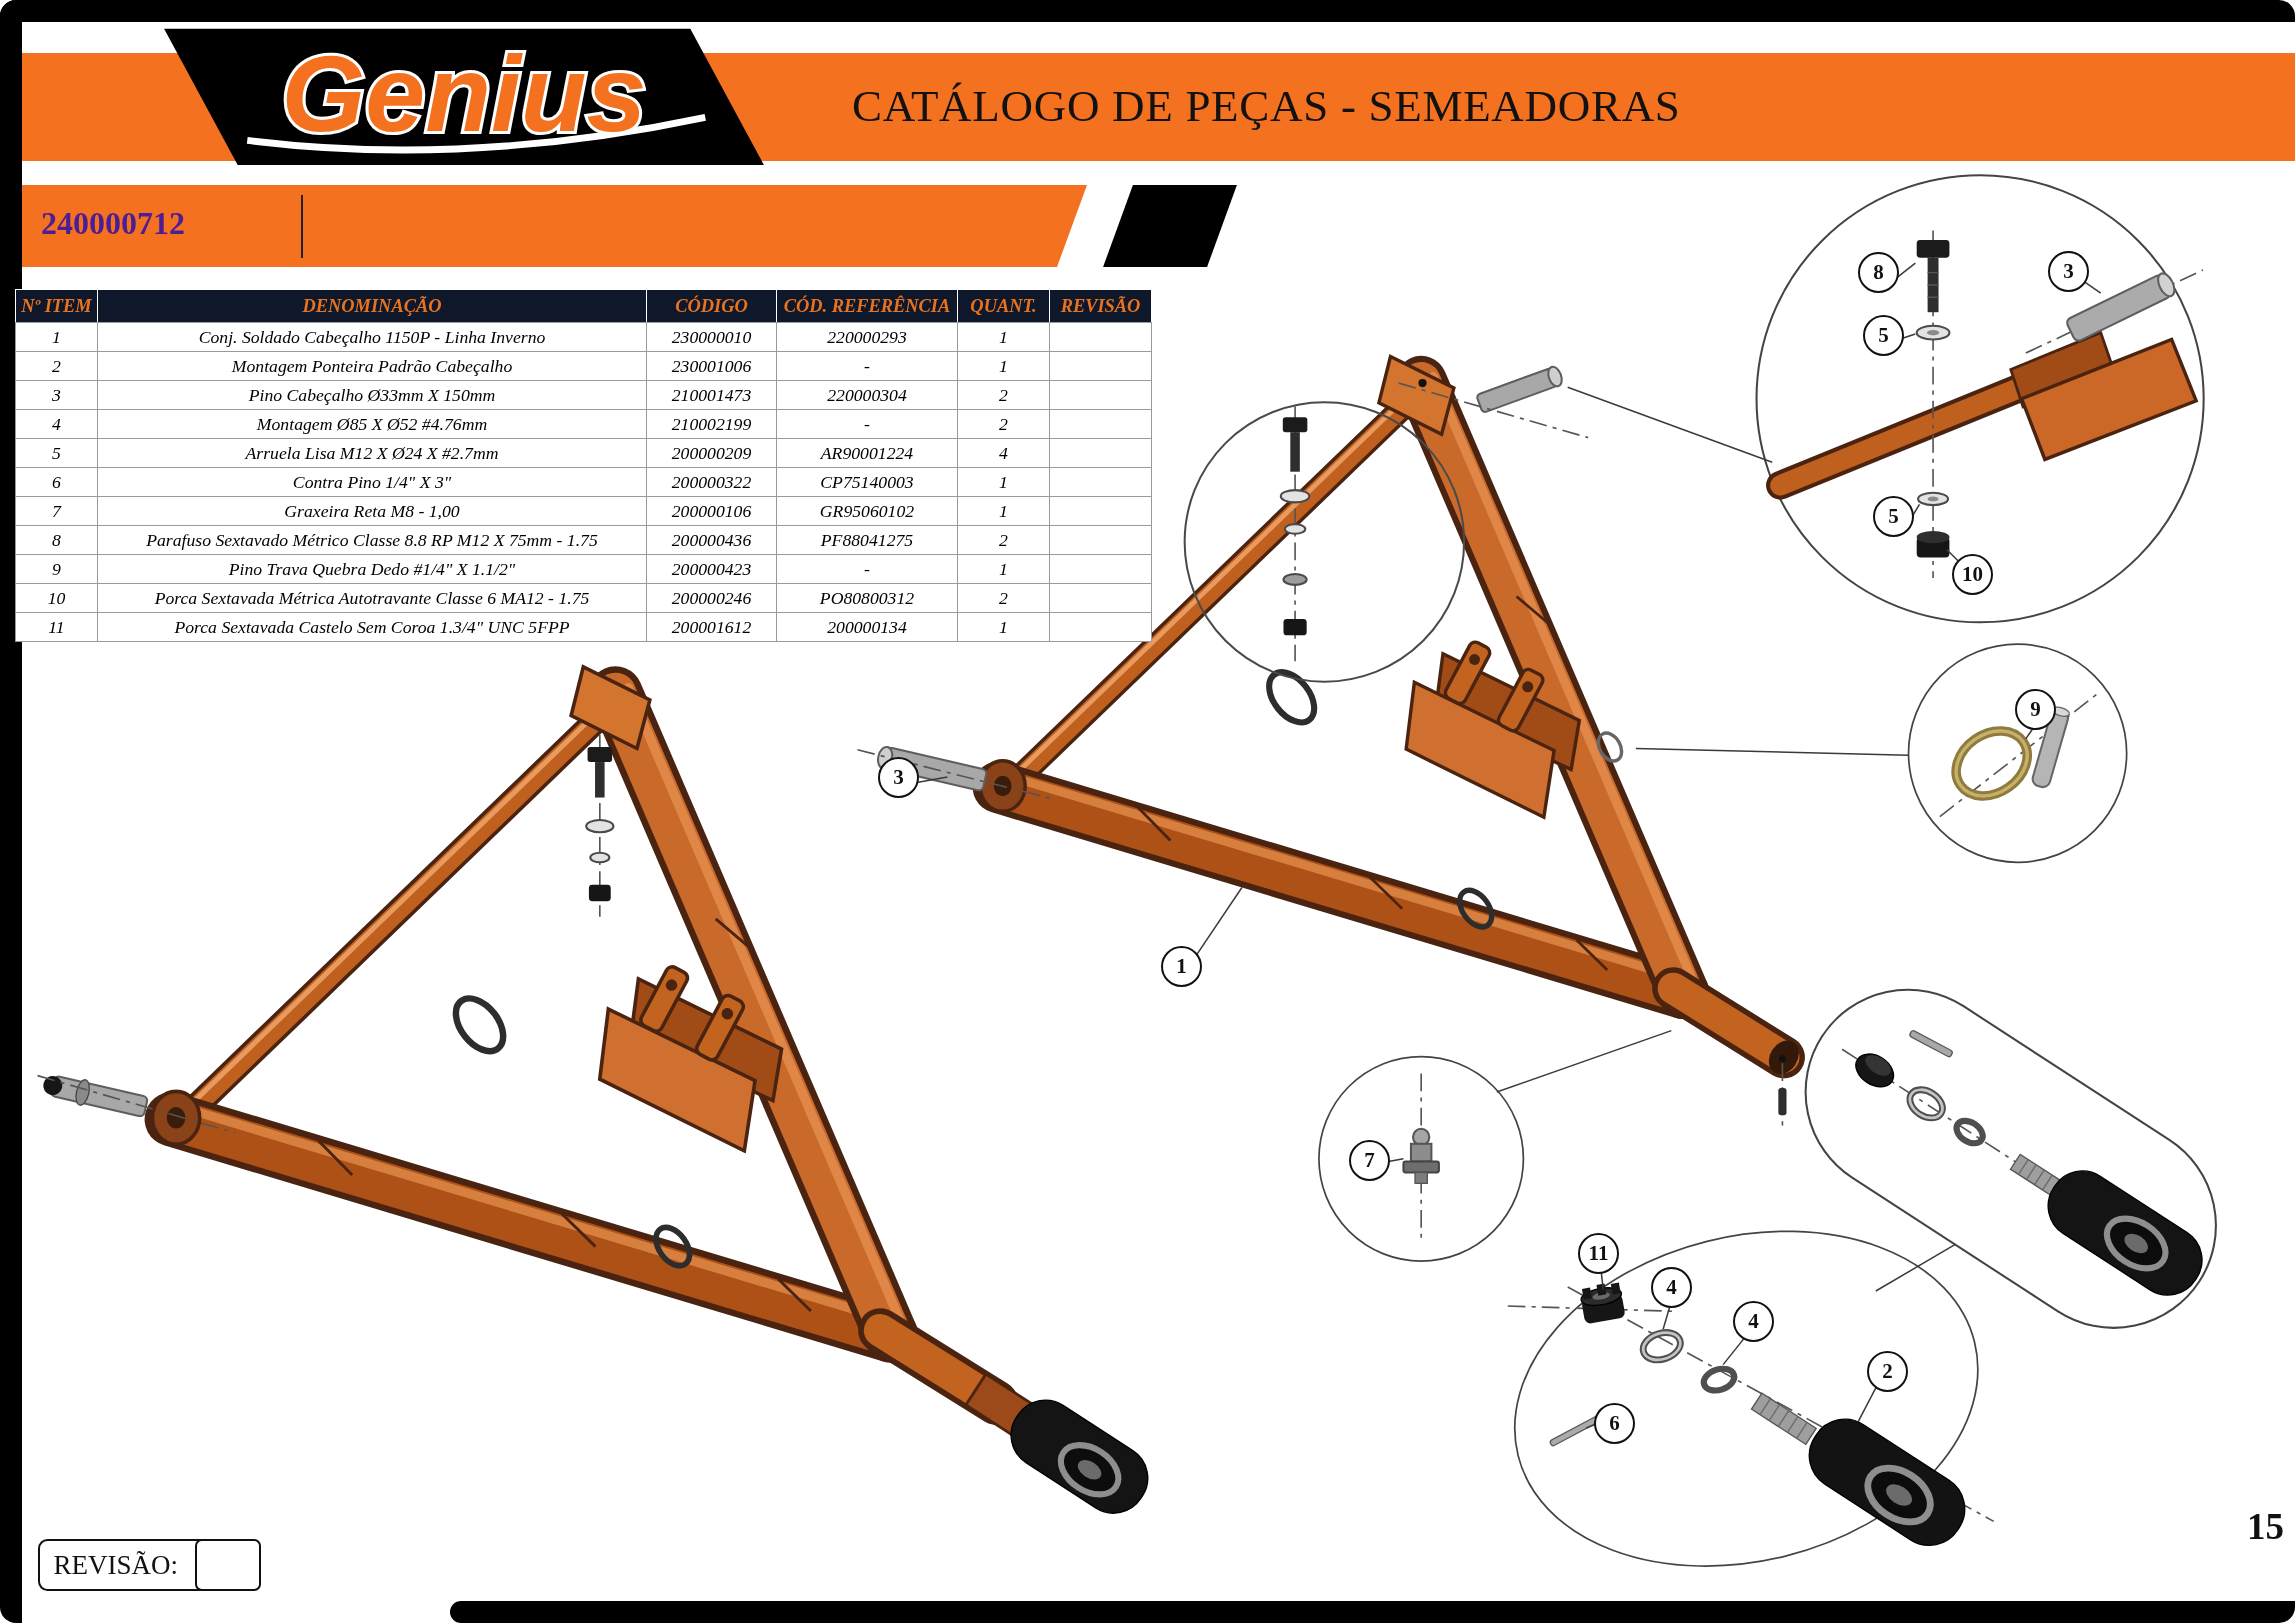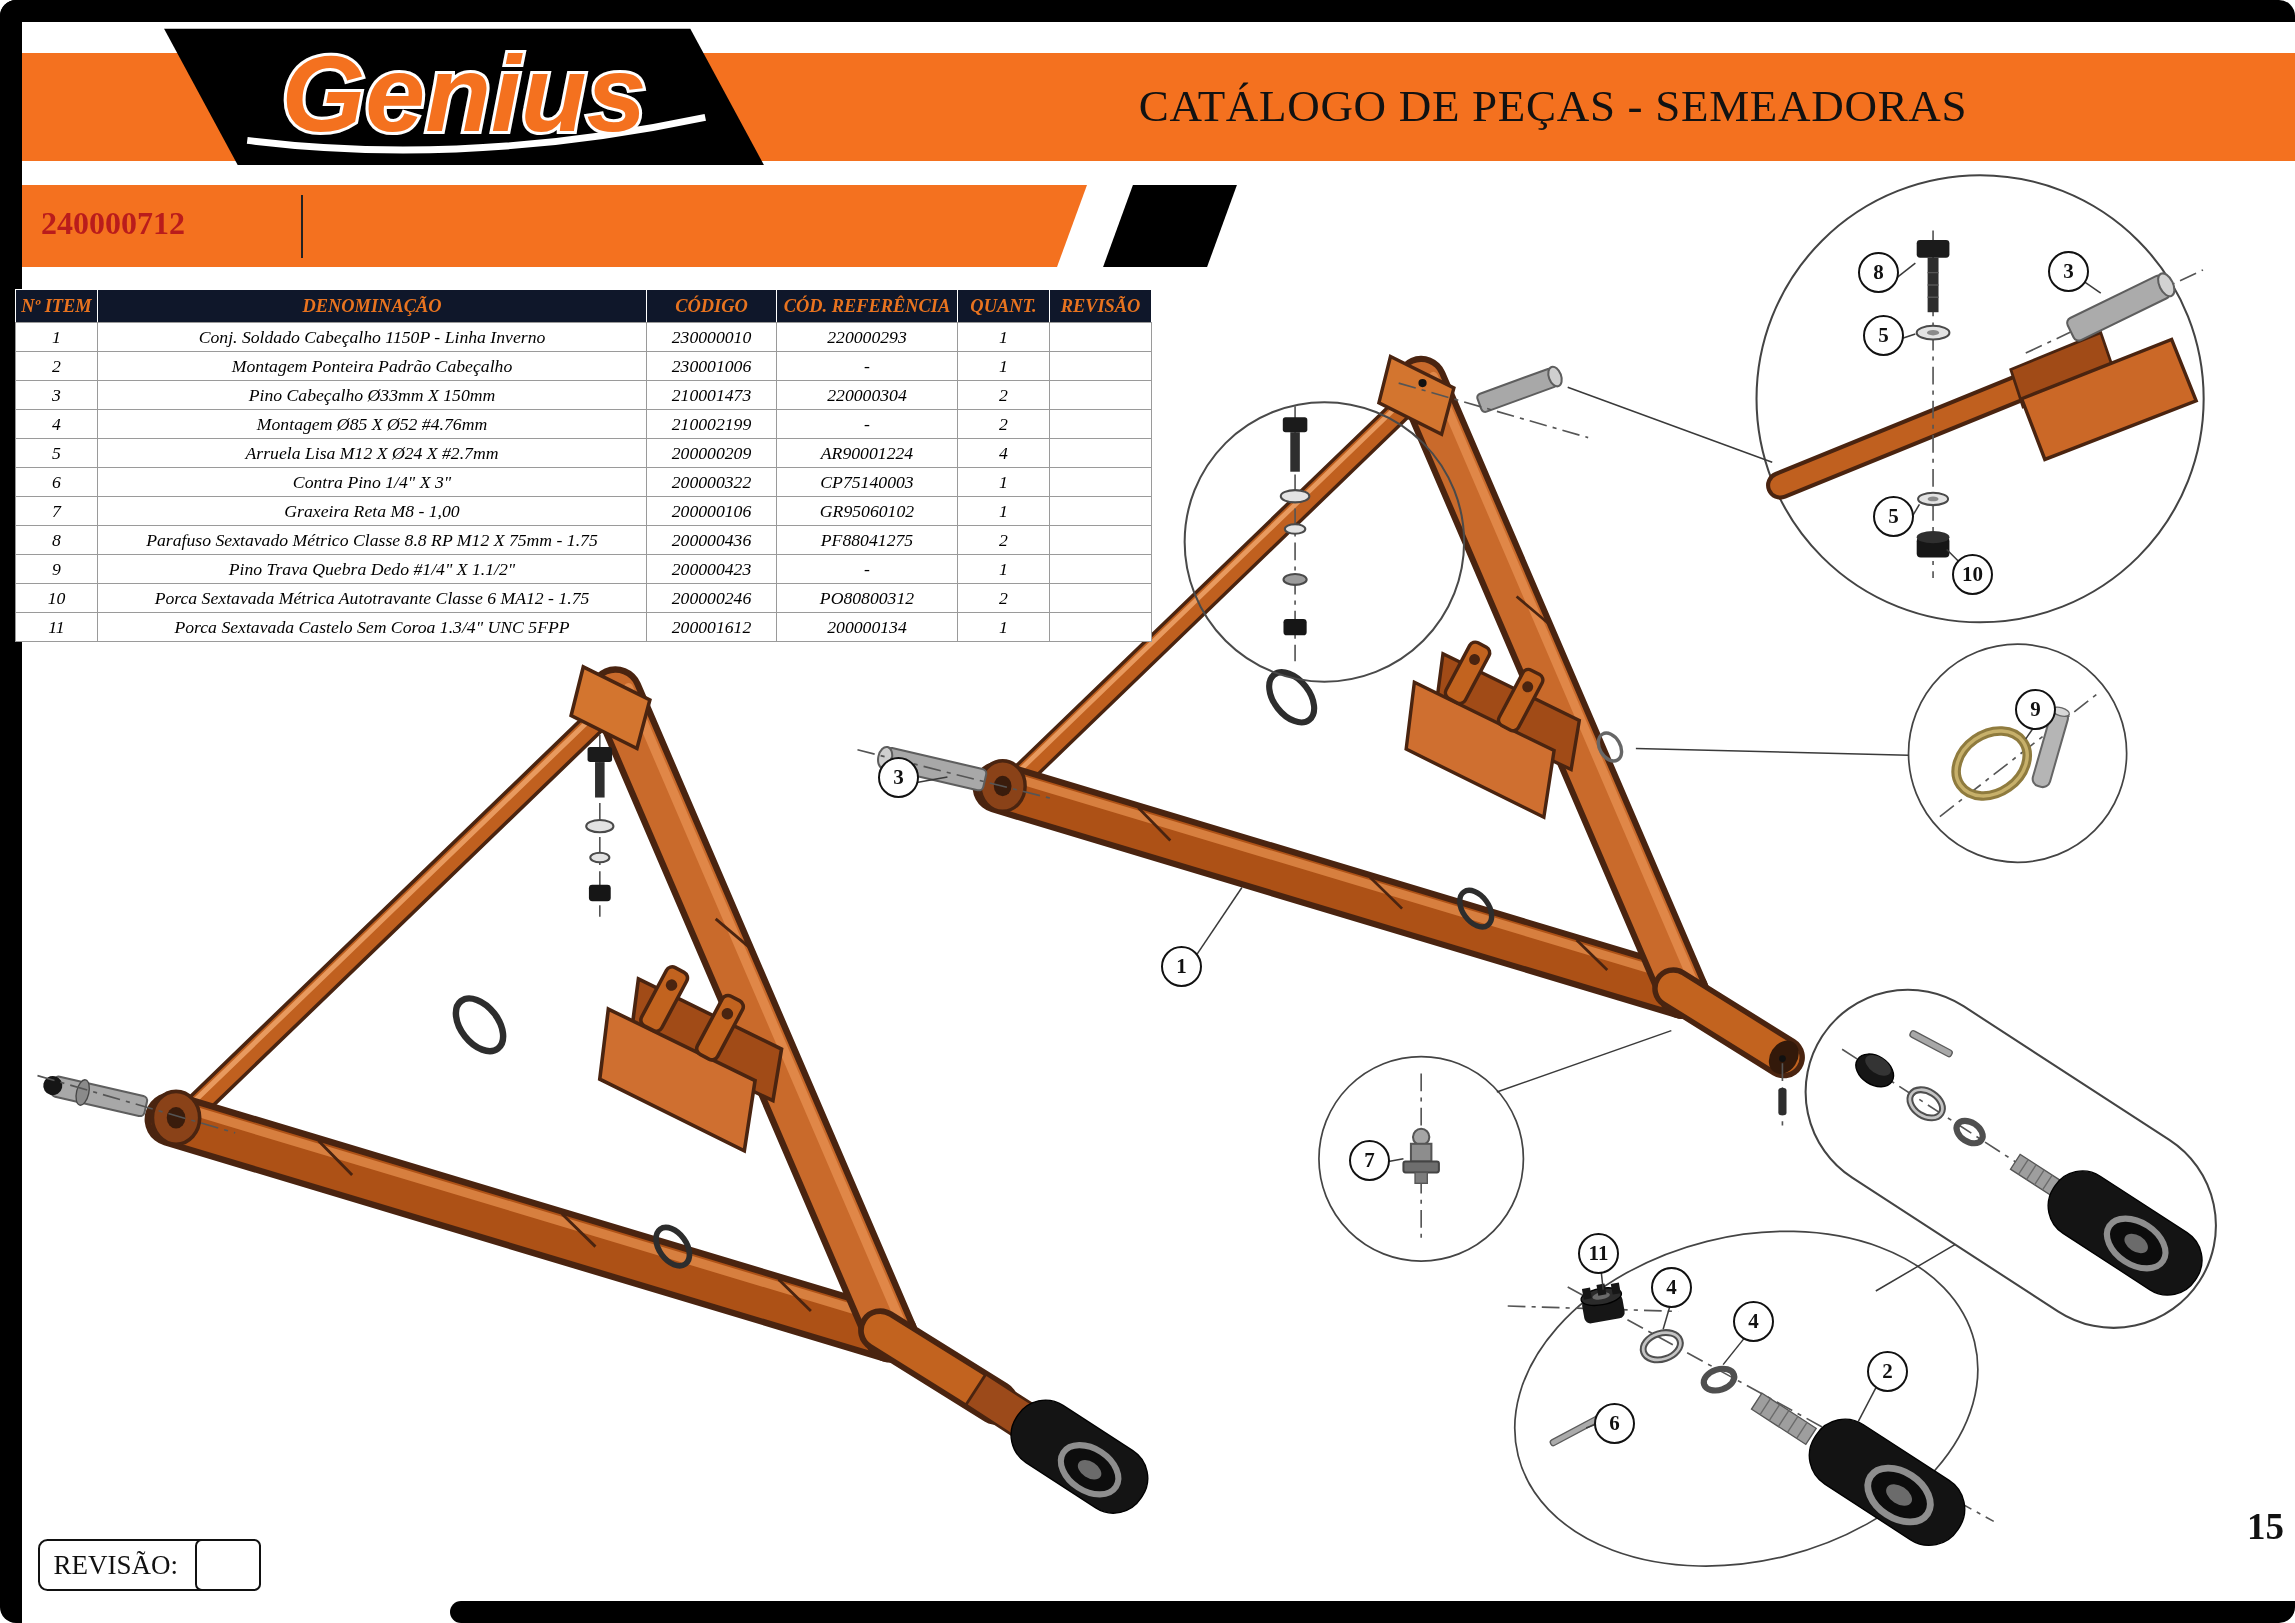--- a/index.html
+++ b/index.html
@@ -9,28 +9,28 @@
     font-family:"Liberation Serif", serif;
   }
   
   .bar-top   { position:absolute; left:0; top:0; width:100%; height:22px; background:#000; }
   .bar-left  { position:absolute; left:0; top:0; width:22px; height:100%; background:#000; }
   .bar-bottom{ position:absolute; left:450px; right:0; bottom:0; height:22px; background:#000;
                border-radius:11px 0 0 11px; }
   
   .band-main { position:absolute; left:22px; top:53px; right:0; height:108px; background:#F4711F; }
   .logo-svg  { position:absolute; left:145px; top:23px; width:668px; height:147px; }
-  .main-title{ position:absolute; left:852px; right:41px; top:80px; text-align:center;
+  .main-title{ position:absolute; left:852px; right:41px; top:80px; 
                font-size:45px; letter-spacing:0.7px; color:#121212; }
   
   .band-sub  { position:absolute; left:22px; top:185px; width:1065px; height:82px; background:#F4711F;
                clip-path:polygon(0 0, 100% 0, calc(100% - 30px) 100%, 0 100%); }
   .band-sub-accent { position:absolute; left:1118px; top:185px; width:104px; height:82px;
                background:#000; transform:skewX(-20deg); }
-  .part-number { position:absolute; left:41px; top:205px; font-size:32px; font-weight:bold; color:#b91c1c; }
+  .part-number { position:absolute; left:41px; top:205px; font-size:32px; font-weight:bold; color:#4c1d95; }
   .tb-divider  { position:absolute; left:301px; top:195px; width:2px; height:63px; background:#222; }
   .assembly-title { position:absolute; left:331px; top:206px; font-size:30px; font-weight:bold; color:#111; }
   
   .parts-table { position:absolute; left:15px; top:289px; border-collapse:collapse; table-layout:fixed;
                  font-style:italic; z-index:3; background:#fff; }
   .parts-table th { background:#0f172a; color:#E8731F; font-weight:bold; font-size:18.4px; height:30px;
                  border:1.4px solid #fff; border-bottom:1.4px solid #9a9a9a; text-align:center;
                  overflow:hidden; white-space:nowrap; }
   .parts-table td { border:1.1px solid #9a9a9a; font-size:17.7px; height:26px; text-align:center;
                  color:#000; background:#fff; overflow:hidden; white-space:nowrap; }

